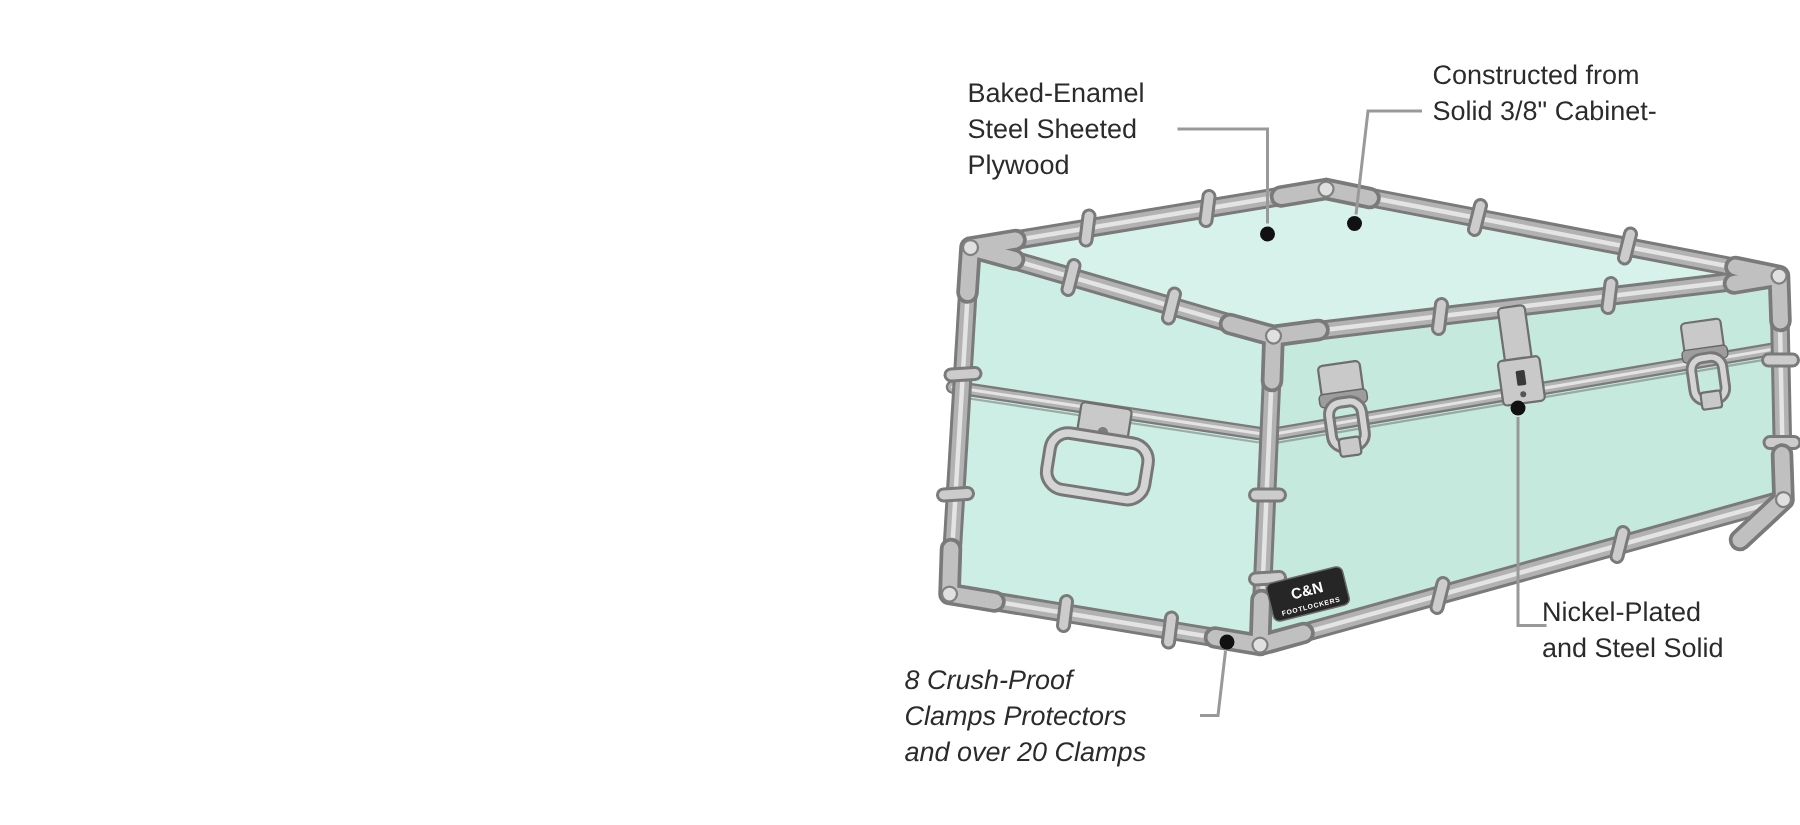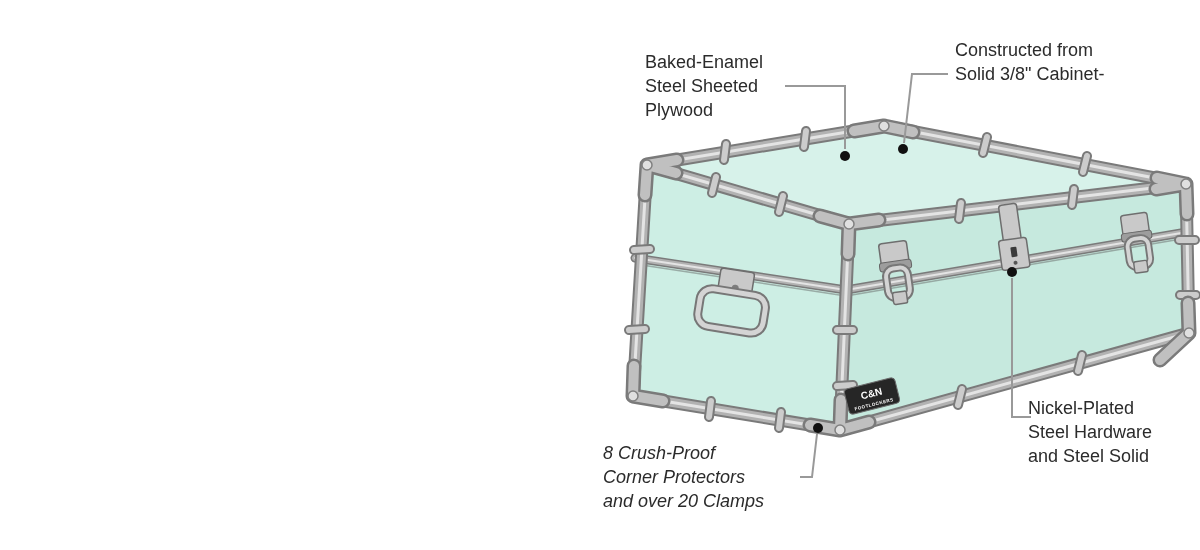--- a/index.html
+++ b/index.html
@@ -176,22 +176,21 @@
     <span>Baked-Enamel</span>
     <span>Steel Sheeted</span>
     <span>Plywood</span>
   </div>
   <div class="callout" id="c2">
     <span>Constructed from</span>
     <span>Solid 3/8" Cabinet-</span>
   </div>
   <div class="callout" id="c3">
     <span>Nickel-Plated</span>
-    <span>Steel Hardware</span>
     <span>and Steel Solid</span>
   </div>
   <div class="callout" id="c4">
     <span>8 Crush-Proof</span>
-    <span>Corner Protectors</span>
+    <span>Clamps Protectors</span>
     <span>and over 20 Clamps</span>
   </div>
 
 </div>
 
 </body></html>

